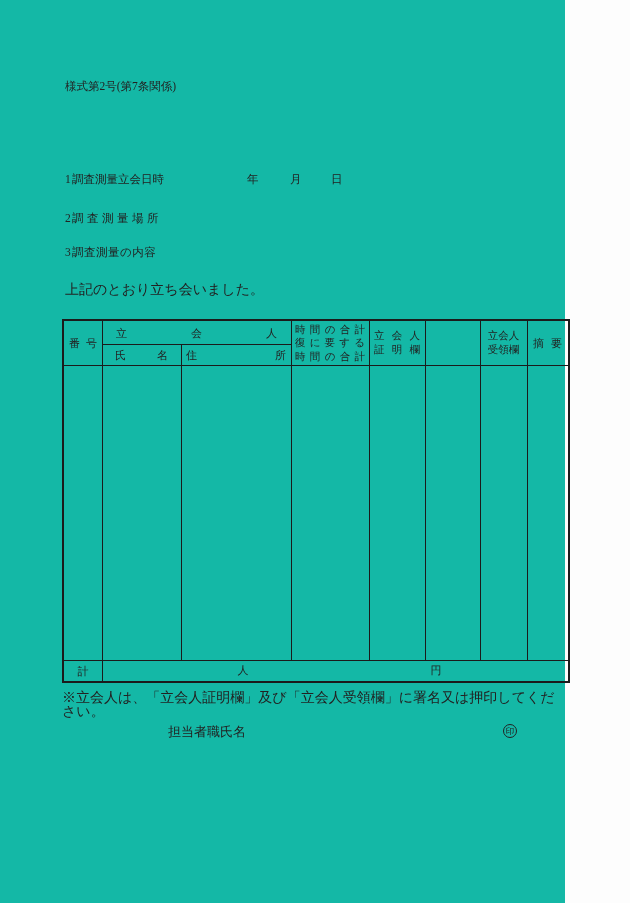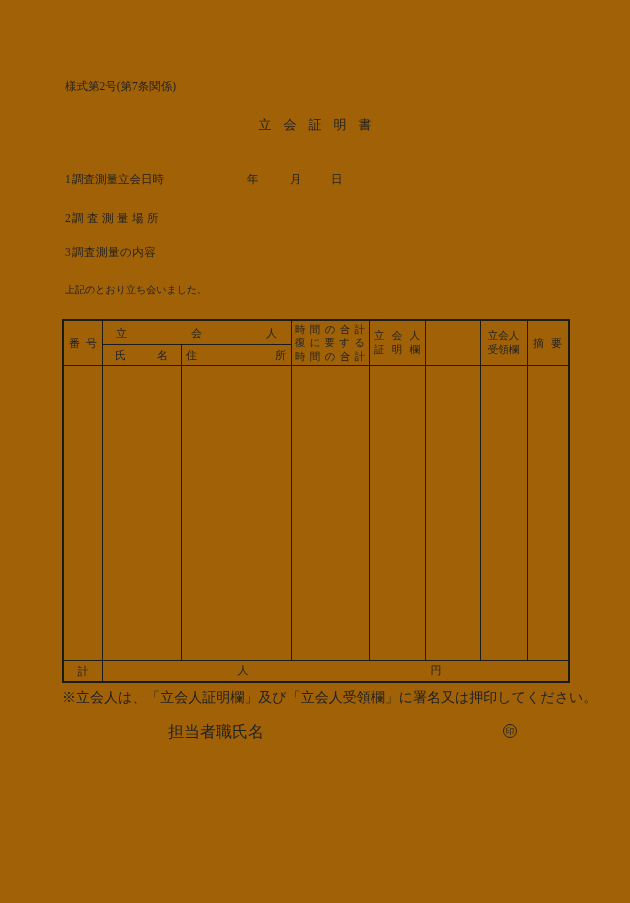--- a/index.html
+++ b/index.html
@@ -3,33 +3,33 @@
 <meta charset="utf-8">
 <style>
   * { margin:0; padding:0; box-sizing:border-box; }
   html,body { background:#fdfdfd; }
   body {
     width:630px; height:903px; position:relative;
     font-family:"Liberation Serif","DejaVu Serif",serif;
     color:#222; overflow:hidden;
   }
   .abs { position:absolute; }
-  .page { position:absolute; left:0; top:0; width:630px; height:903px; background:#a16207; }
+  .page { position:absolute; left:0; top:0; width:565px; height:903px; background:#14b8a6; }
 
   .form-number { left:65px; top:79px; font-size:11.5px; }
   .doc-title {
     left:0; top:116px; width:630px; text-align:center;
     font-size:13px; letter-spacing:12px; padding-left:12px;
   }
 
   .item-row { left:0; top:0; width:630px; height:15px; line-height:15px; font-size:11.5px; }
   .item-no { position:absolute; left:65px; }
   .item-label { position:absolute; left:72px; }
   .date-unit { position:absolute; font-size:11.5px; }
-  .statement { left:65px; top:282px; font-size:10px; line-height:15px; }
+  .statement { left:65px; top:282px; font-size:14px; line-height:15px; }
 
   
   .witness-table {
     left:62px; top:319px; width:508px; height:364px;
     border:2px solid #1b1b1b; position:absolute;
   }
   .vline, .hline { position:absolute; background:#1b1b1b; }
   .vline { width:1px; }
   .hline { height:1px; }
 
@@ -40,35 +40,34 @@
   }
   .jline {
     width:100%; text-align:justify; text-align-last:justify;
     -moz-text-align-last:justify;
   }
   .small { font-size:10.5px; line-height:13.5px; }
   .unit-span { position:absolute; width:24px; height:21px; line-height:21px; text-align:center; font-size:11px; }
   .body-cell { position:absolute; }
 
   .note { left:62px; top:691px; font-size:14px; line-height:14px; }
-  .staff-label { left:168px; top:725px; font-size:16px; line-height:14px; }
+  .staff-label { left:168px; top:725px; font-size:13px; line-height:14px; }
   .seal {
     left:503px; top:724px; width:14px; height:14px;
     border:1px solid #222; border-radius:50%;
     display:flex; align-items:center; justify-content:center;
     font-size:8.5px; line-height:1;
   }
 </style>
 </head>
 <body>
 
 <div class="page">
 
   <div class="abs form-number">様式第2号(第7条関係)</div>
-  <div class="abs doc-title">立会証明書</div>
 
   <div class="abs item-row" style="top:172px;">
     <span class="item-no">1</span>
     <span class="item-label">調査測量立会日時</span>
     <span class="date-unit" style="left:247px;">年</span>
     <span class="date-unit" style="left:290px;">月</span>
     <span class="date-unit" style="left:331px;">日</span>
   </div>
 
   <div class="abs item-row" style="top:211px;">

